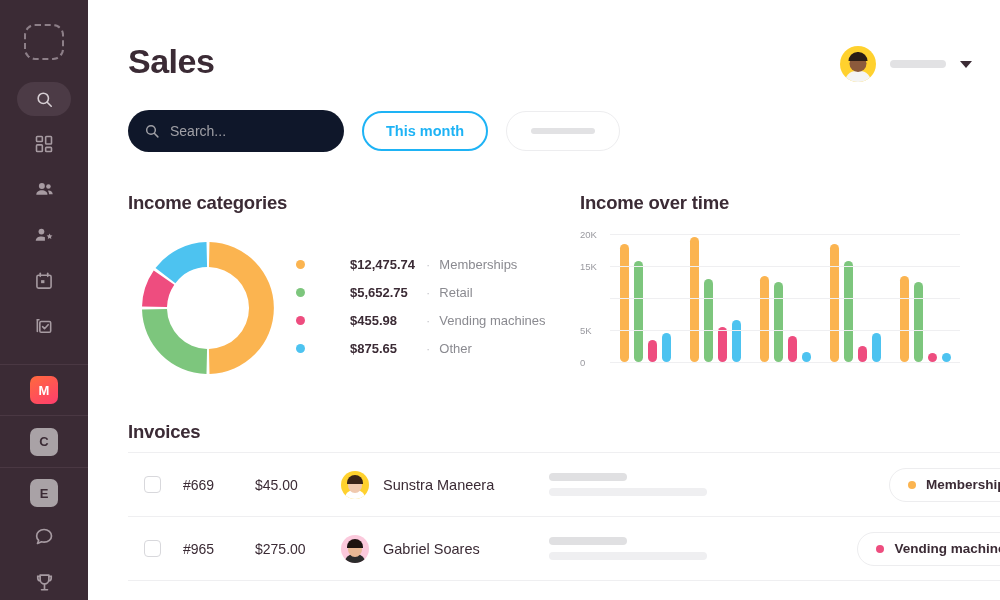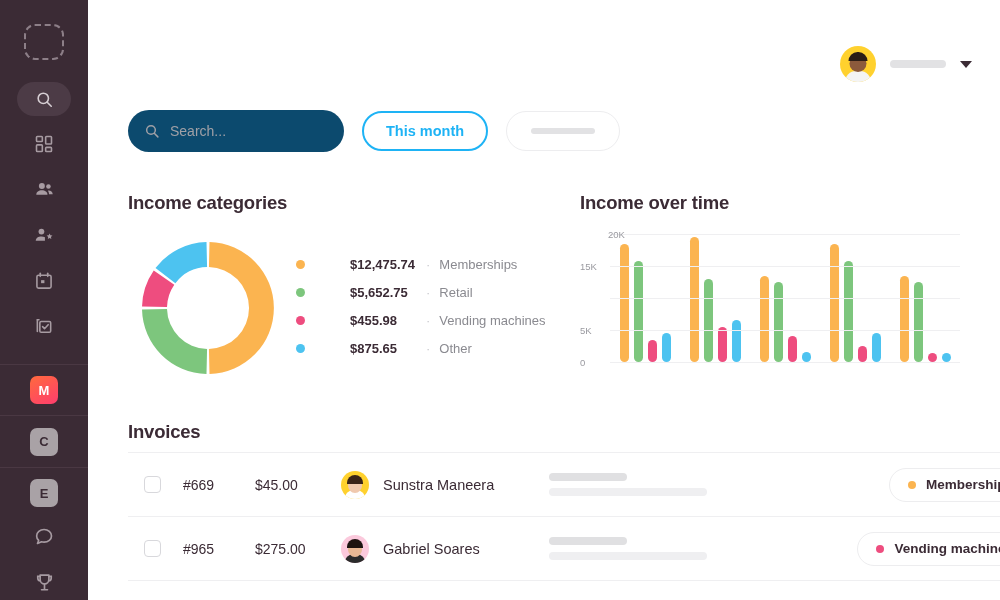--- a/index.html
+++ b/index.html
@@ -66,21 +66,21 @@
   }
   .avatar-top .body {
     position: absolute; left: 50%; bottom: -2px; transform: translateX(-50%);
     width: 26px; height: 13px; border-radius: 11px 11px 0 0; background: #f4f4f4;
   }
   .name-ph { width: 56px; height: 8px; border-radius: 4px; background: #E2E2E4; }
   .chev { width: 0; height: 0; border-left: 6px solid transparent; border-right: 6px solid transparent; border-top: 7px solid #3B2B35; }
 
   .filters { position: absolute; left: 40px; top: 110px; display: flex; align-items: center; gap: 18px; }
   .search-box {
-    width: 216px; height: 42px; background: #0c4a6e; border-radius: 21px;
+    width: 216px; height: 42px; background: #0f172a; border-radius: 21px;
     display: flex; align-items: center; padding: 0 16px; gap: 10px;
   }
   .search-box .ph { font-size: 14px; color: #A0A0A6; }
   .pill-active {
     height: 40px; padding: 0 22px; border: 2px solid #1EB3F5; border-radius: 21px;
     display: flex; align-items: center; justify-content: center;
     font-size: 14.5px; font-weight: bold; color: #1EB3F5; background: #fff;
   }
   .pill-ghost {
     width: 114px; height: 40px; border: 1.5px solid #EDEDEF; border-radius: 21px;
@@ -227,20 +227,21 @@
         <path d="M17 5h2.7v1.8c0 1.8-1.3 3.2-2.9 3.2" stroke-linecap="round"></path>
         <line x1="12" y1="13.8" x2="12" y2="19.6" stroke-linecap="round"></line>
         <line x1="8.6" y1="20.3" x2="15.4" y2="20.3" stroke-linecap="round"></line>
       </svg>
     </div>
 
   </div>
 
   <div class="main">
 
+    <div class="page-title">Sales</div>
 
     <div class="user-area">
       <div class="avatar-top">
         <div class="body"></div>
         <div class="face"></div>
         <div class="hair"></div>
       </div>
       <div class="name-ph"></div>
       <div class="chev"></div>
     </div>
@@ -335,21 +336,21 @@
               <div class="bar" style="height: 9px; background: rgb(77, 195, 240);"></div>
             </div>
           </div>
       <div class="gridline" style="top: 0px;"></div>
           <div class="gridline" style="top: 32px;"></div>
           <div class="gridline" style="top: 64px;"></div>
           <div class="gridline" style="top: 96px;"></div>
           <div class="gridline" style="top: 128px;"></div>
         </div>
       <div id="yticks">
-          <div class="ytick" style="top: 0px; margin-left: 28px;">20K</div>
+          <div class="ytick" style="top: 0px;">20K</div>
           <div class="ytick" style="top: 32px;">15K</div>
           <div class="ytick" style="top: 96px;">5K</div>
           <div class="ytick" style="top: 128px;">0</div>
         </div>
     </div>
 
     <div class="inv-table">
       <div class="inv-head-line"></div>
       <div id="inv-rows">
           <div class="inv-row">

